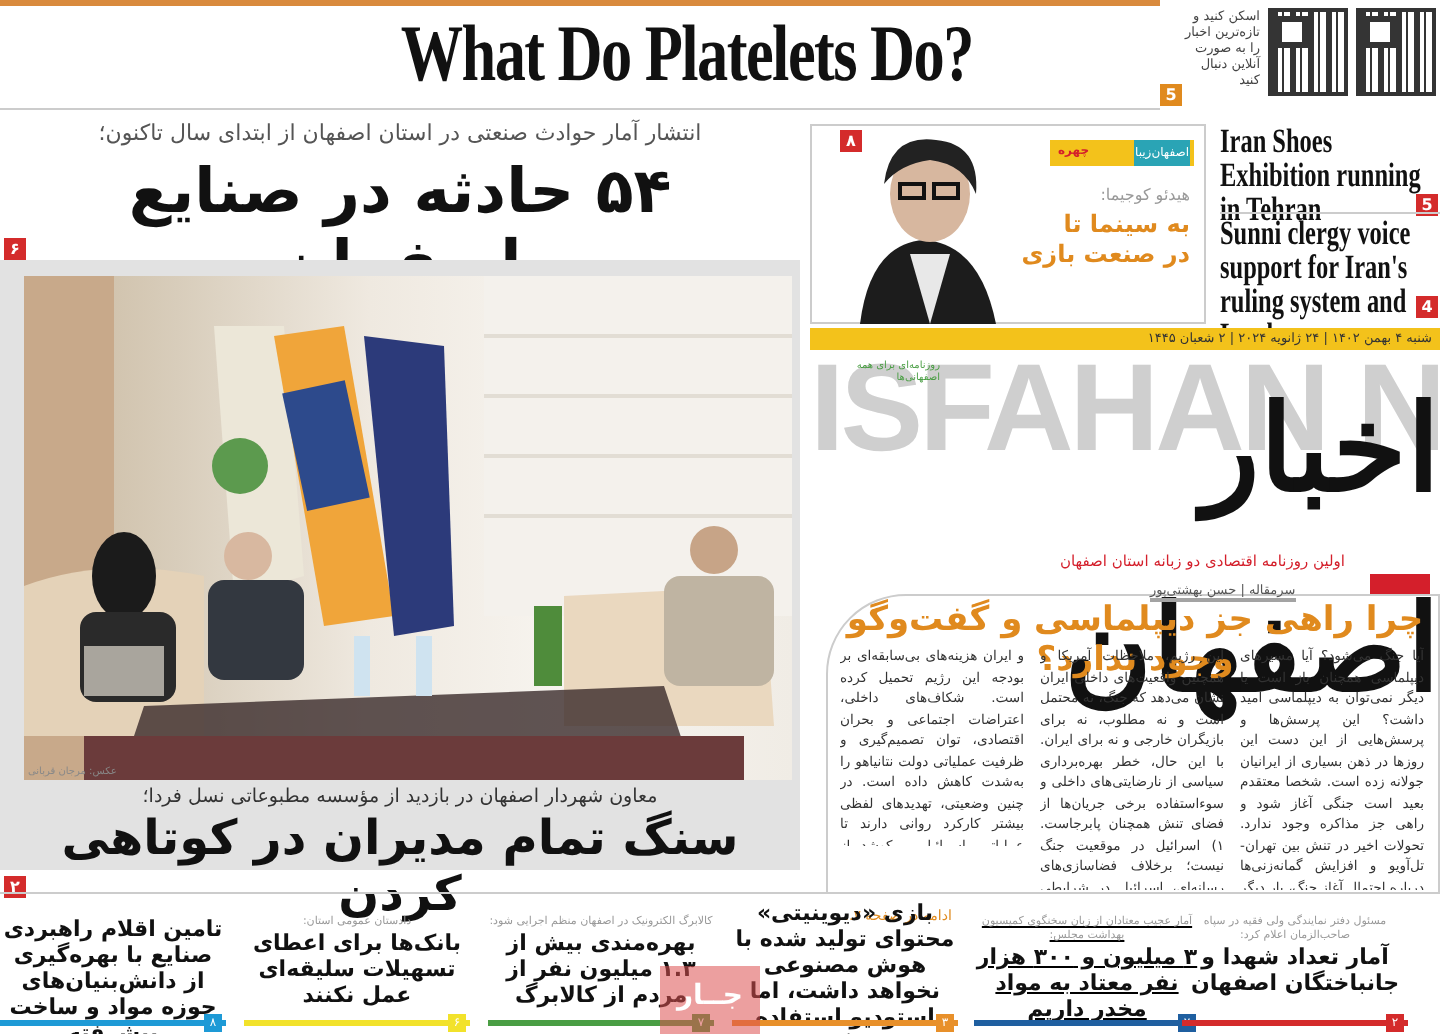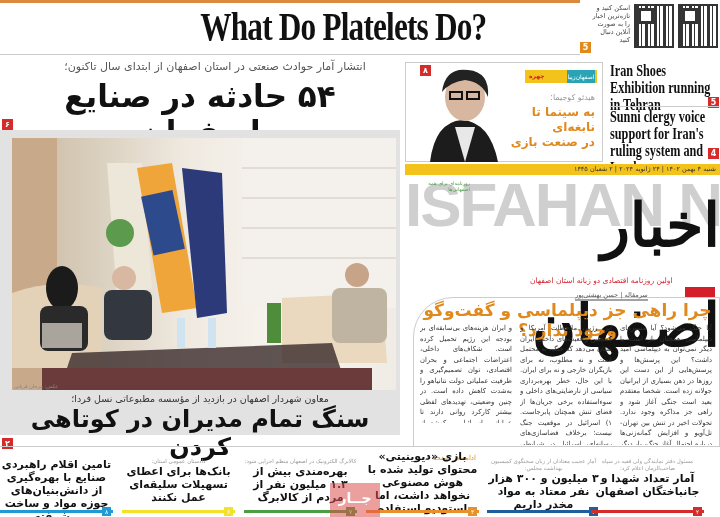--- a/index.html
+++ b/index.html
@@ -10,21 +10,21 @@
   .headline-en { left: 0; top: 2px; width: 580px; height: 50px; text-align: right; padding-right: 120px;
     font-family: "Liberation Serif", serif; font-weight: bold; font-size: 40px; letter-spacing: -1px;
     transform: scaleX(0.78); transform-origin: right center; color: #111; line-height: 50px; }
   .pgnum { width: 11px; height: 11px; color: #fff; font-size: 8px; font-weight: bold; text-align: center; line-height: 11px; }
   .qr-text { left: 590px; top: 4px; width: 40px; font-size: 6.5px; color: #444; text-align: right; line-height: 8px; }
   .qr { width: 40px; height: 44px; background:
         repeating-linear-gradient(90deg, #111 0 3px, #fff 3px 5px, #111 5px 6px, #fff 6px 9px),
         #fff; border: 2px solid #111; opacity: .85; }
   .qr::before { content: ""; position: absolute; left: 2px; top: 2px; width: 10px; height: 10px; border: 3px solid #111; background:#fff; }
   .divider { background: #ccc; }
-  .kicker { left: 0; top: 60px; width: 400px; text-align: center; font-size: 11px; color: #555; margin-left: 15px; }
+  .kicker { left: 0; top: 60px; width: 400px; text-align: center; font-size: 11px; color: #555; }
   .main-head { left: 0; top: 78px; width: 400px; text-align: center; font-size: 31px; font-weight: bold; color: #111; }
   .photo-frame { left: 0; top: 130px; width: 400px; height: 305px; background: #e2e2e2; }
   .photo { left: 12px; top: 138px; width: 384px; height: 252px; overflow: hidden;
     background: linear-gradient(90deg, #c9b89e 0%, #d8cdbb 20%, #efe9e0 45%, #f7f4ef 70%, #f0ece5 100%); }
   .caption { left: 0; top: 393px; width: 400px; text-align: center; font-size: 9.5px; color: #333; }
   .sub-head { left: 0; top: 405px; width: 400px; text-align: center; font-size: 24px; font-weight: bold; color: #111; }
   .inset-card { left: 405px; top: 62px; width: 198px; height: 100px; border: 1px solid #ccc; background: #fff; }
   .card-title-bar { left: 525px; top: 70px; width: 72px; height: 13px; background: #f3c21b; }
   .card-text { left: 495px; top: 90px; width: 100px; line-height: 15px; }
   .en-story { left: 610px; top: 60px; width: 110px; font-family: "Liberation Serif", serif; font-weight: bold; color: #111;
@@ -111,21 +111,20 @@
   <rect x="47" y="30" width="12" height="7" fill="none" stroke="#111" stroke-width="2"></rect>
   <path d="M35 65 L45 100 L55 65 Z" fill="#e8e8e8"></path>
 </svg>
 <div class="abs card-title-bar">
   <span class="abs" style="left:4px;top:2px;font-size:6px;font-weight:bold;color:#d41f2b;">چهره</span>
   <span class="abs" style="right:2px;top:0;width:28px;height:13px;background:#2aa4b5;color:#fff;font-size:6px;text-align:center;line-height:13px;">اصفهان‌زیبا</span>
 </div>
 <div class="abs card-text rtl">
   <div style="font-size:8px;color:#999;">هیدئو کوجیما:</div>
   <div style="font-size:12px;font-weight:bold;color:#e08a1e;">به سینما تا</div>
-  <div style="font-size:12px;font-weight:bold;color:#e08a1e;">نابغه‌ای</div>
   <div style="font-size:12px;font-weight:bold;color:#e08a1e;">در صنعت بازی</div>
 </div>
 
 <div class="abs en-story" style="top:62px;">Iran Shoes Exhibition running in Tehran</div>
 <div class="abs pgnum" style="left:708px;top:97px;background:#d42b2b;">5</div>
 <div class="abs divider" style="left:610px;top:106px;width:110px;height:1px;"></div>
 <div class="abs en-story" style="top:108px;">Sunni clergy voice support for Iran's ruling system and Leader</div>
 <div class="abs pgnum" style="left:708px;top:148px;background:#d42b2b;">4</div>
 
 <div class="abs yellow-strip rtl">
@@ -162,21 +161,21 @@
   <div class="bottom-kicker">کالابرگ الکترونیک در اصفهان منظم اجرایی شود:</div>
   <div class="bottom-title">بهره‌مندی بیش از ۱.۳ میلیون نفر از مردم از کالابرگ</div>
   <div class="bottom-bar" style="background:#4a9e44;"></div>
   <div class="bottom-tag" style="background:#4a9e44;">۷</div>
 </div>
 <div class="abs bottom-item rtl" style="left:366px;top:450px;height:63px;">
   <div class="bottom-title">بازی «دیوینیتی» محتوای تولید شده با هوش مصنوعی نخواهد داشت، اما استودیو استفاده می‌کند!</div>
   <div class="bottom-bar" style="background:#e8902a;"></div>
   <div class="bottom-tag" style="background:#e8902a;">۳</div>
 </div>
-<div class="abs bottom-item rtl" style="left:487px;height:55px;">
+<div class="abs bottom-item rtl" style="left:487px;height:55px;text-decoration:underline;">
   <div class="bottom-kicker">آمار عجیب معتادان از زبان سخنگوی کمیسیون بهداشت مجلس:</div>
   <div class="bottom-title">۳ میلیون و ۳۰۰ هزار نفر معتاد به مواد مخدر داریم</div>
   <div class="bottom-bar" style="background:#1f5fa0;"></div>
   <div class="bottom-tag" style="background:#1f5fa0;">۲</div>
 </div>
 <div class="abs bottom-item rtl" style="left:591px;height:55px;">
   <div class="bottom-kicker">مسئول دفتر نمایندگی ولی فقیه در سپاه صاحب‌الزمان اعلام کرد:</div>
   <div class="bottom-title">آمار تعداد شهدا و جانباختگان اصفهان</div>
   <div class="bottom-bar" style="background:#d42b2b;"></div>
   <div class="bottom-tag" style="background:#d42b2b;">۲</div>

